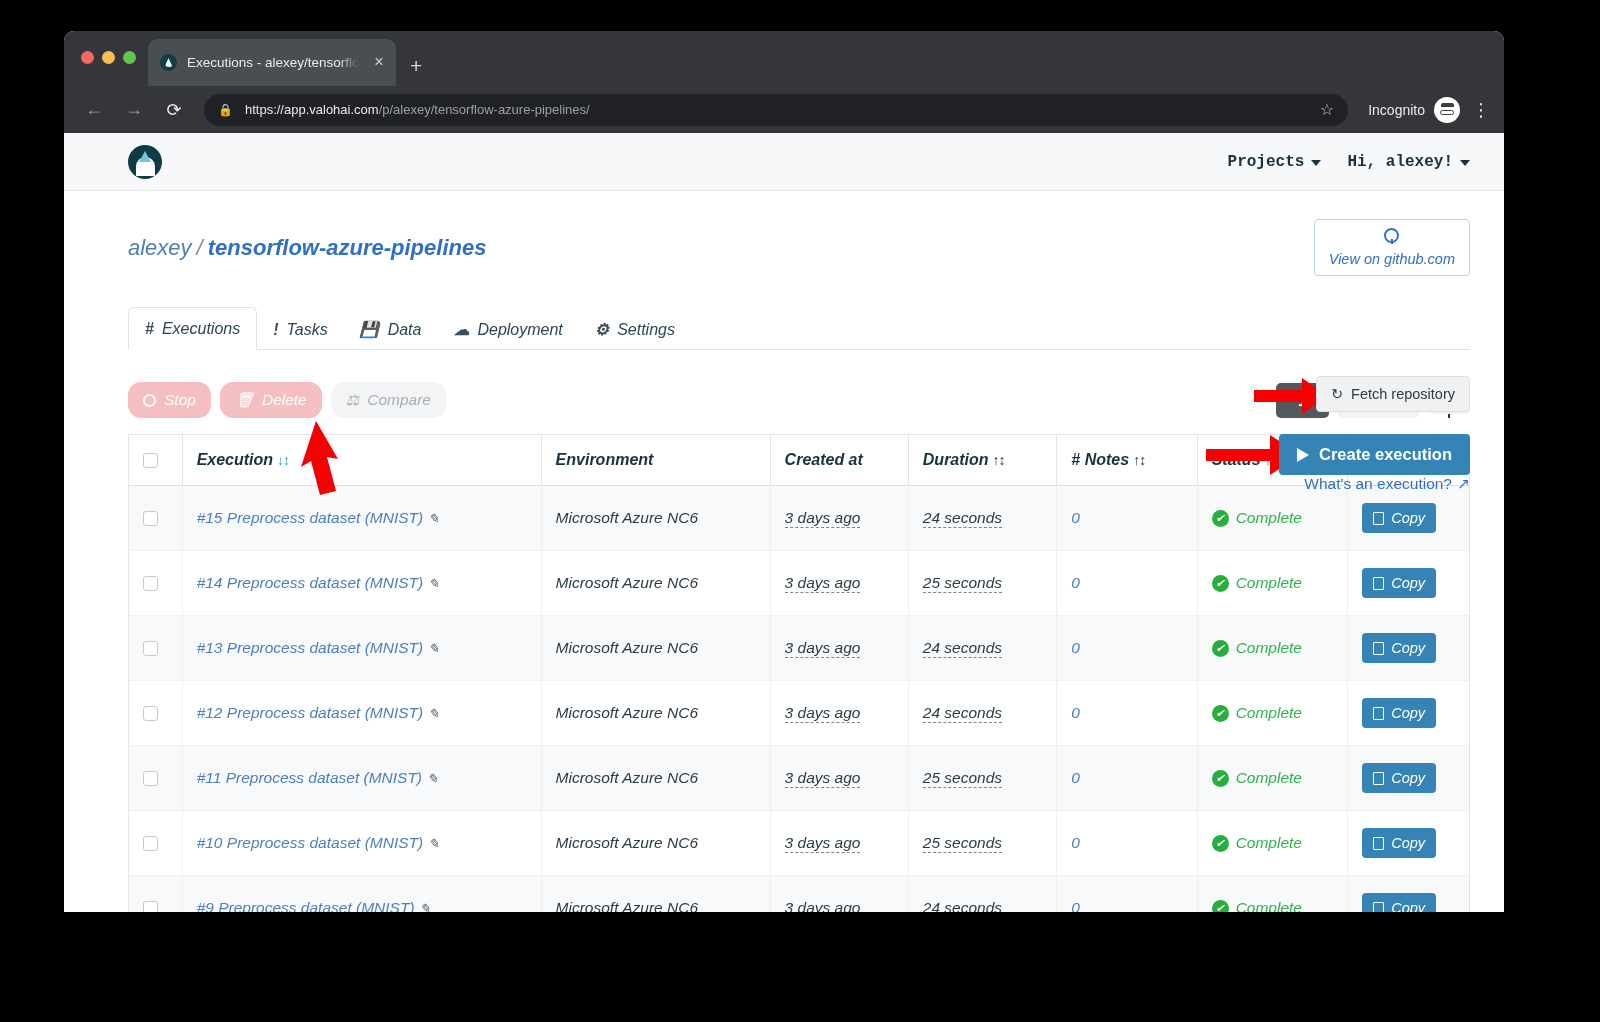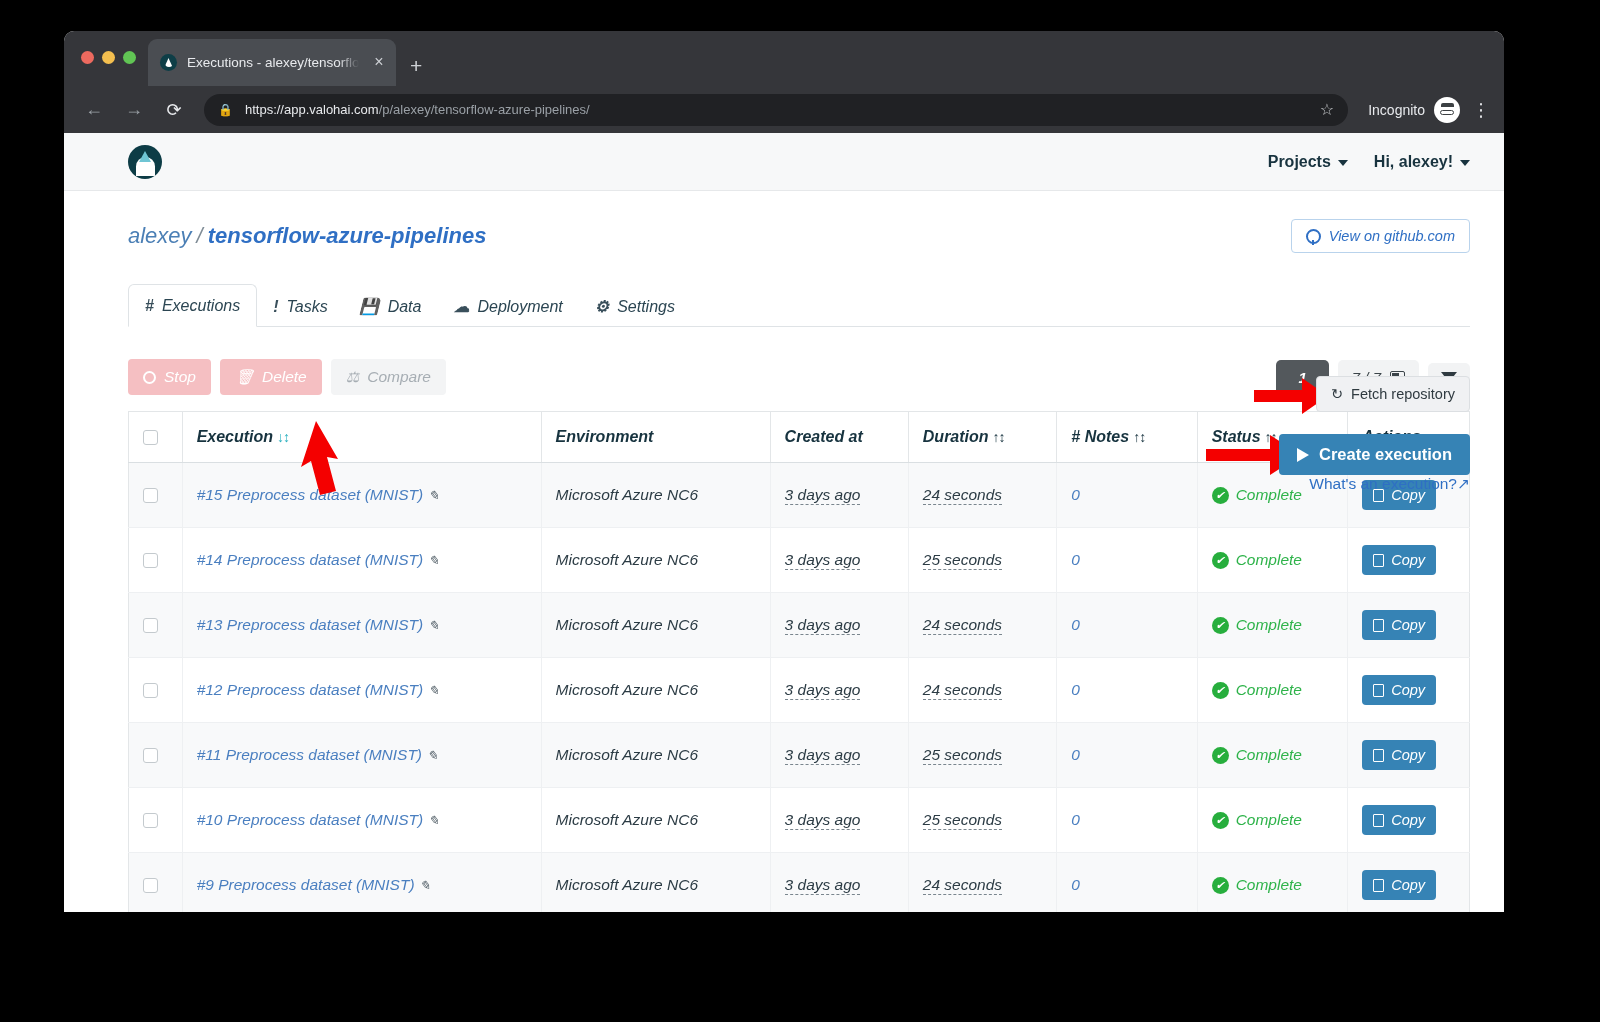--- a/index.html
+++ b/index.html
@@ -150,21 +150,21 @@
     content: ""; position: absolute;
     left: 50%; top: -6px; transform: translateX(-50%);
     width: 0; height: 0;
     border-left: 6px solid transparent;
     border-right: 6px solid transparent;
     border-bottom: 11px solid #6fc5d4;
   }
   #header-right { margin-left: auto; display: flex; align-items: center; gap: 26px; }
   .header-menu {
     font-size: 16px; font-weight: bold; color: #18333f;
-    display: flex; align-items: center; gap: 7px;
+    display: flex; align-items: center; gap: 7px; font-family: Liberation Mono, monospace;
   }
   .caret-down {
     width: 0; height: 0;
     border-left: 5px solid transparent;
     border-right: 5px solid transparent;
     border-top: 6px solid #18333f;
     margin-top: 2px;
   }
 
   #content { padding: 0 34px 0 64px; position: relative; font-style: italic; }
@@ -175,21 +175,21 @@
   #breadcrumb .sep { color: #7f8c96; font-weight: normal; margin: 0 5px; }
   #breadcrumb .repo { color: #2f6fc4; }
   #github-btn {
     margin-left: auto;
     border: 1px solid #b9d3ec;
     border-radius: 4px;
     background: #fff;
     color: #2f6fc4;
     font-size: 14.5px;
     padding: 8px 14px;
-    display: flex; align-items: center; gap: 8px;
+    display: flex; align-items: center; gap: 8px; flex-direction: column;
   }
   .gh-circle {
     width: 15px; height: 15px; border-radius: 50%;
     border: 2px solid #2f6fc4;
     position: relative;
   }
   .gh-circle:after {
     content: ""; position: absolute; left: 4.5px; bottom: -3px;
     width: 2px; height: 5px; background: #2f6fc4;
   }
@@ -236,31 +236,31 @@
   }
   .play-tri {
     width: 0; height: 0;
     border-top: 7px solid transparent;
     border-bottom: 7px solid transparent;
     border-left: 12px solid #fff;
   }
   #whats-exec-link {
     position: absolute; right: 34px; top: 342px;
     font-size: 15.5px; color: #2f6fc4;
-    display: flex; align-items: center;  margin-left: 46px;
+    display: flex; align-items: center; gap: 5px; margin-left: 46px;
   }
 
   
   #table-toolbar {
     margin-top: 32px;
     display: flex; align-items: center;
     position: relative;
   }
   .tb-btn {
-    border-radius: 4px;
+    border-radius: 13px;
     font-size: 15.5px;
     padding: 9px 15px;
     display: flex; align-items: center; gap: 8px;
     margin-right: 9px;
   }
   .tb-btn.danger { background: #f5bfc2; color: #fff; }
   .tb-btn.muted { background: #f3f4f5; color: #a7aeb4; }
   .stop-dot {
     width: 13px; height: 13px; border-radius: 50%;
     border: 2.5px solid #fff;

